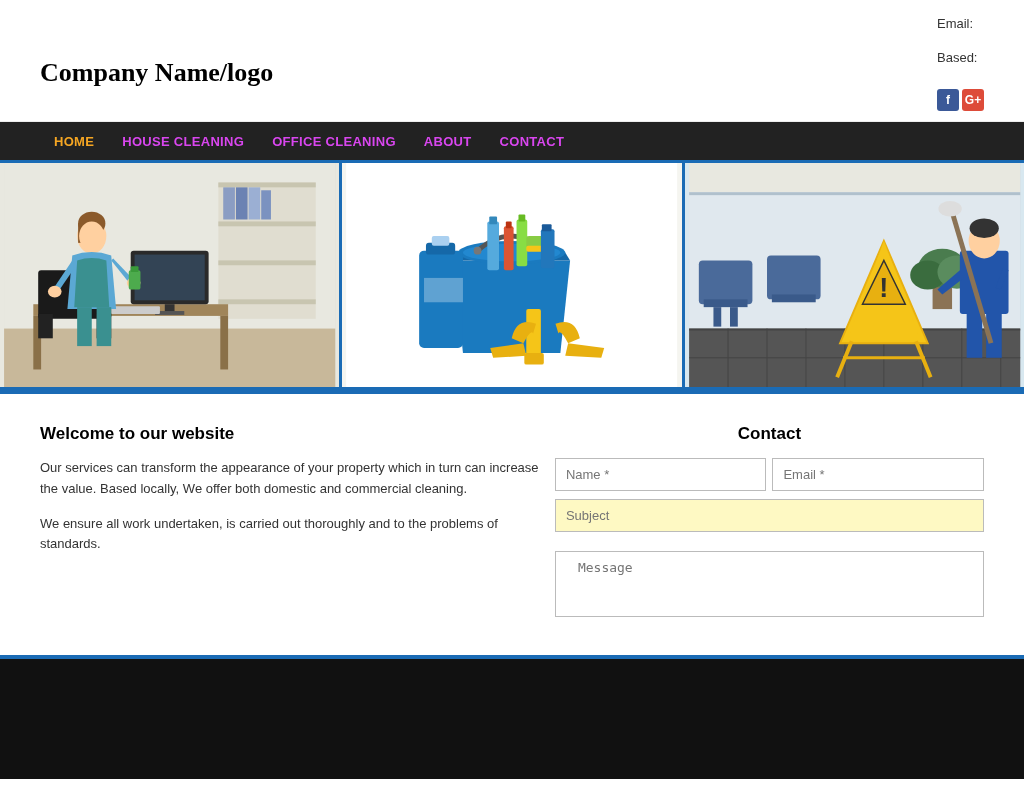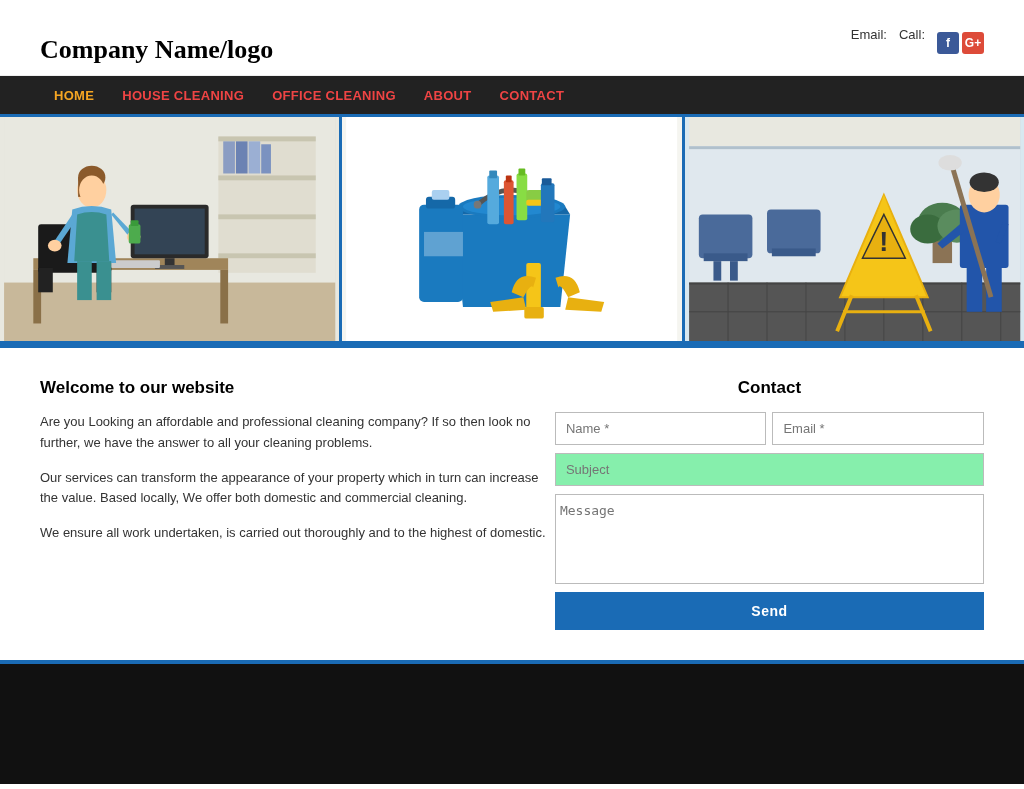--- a/index.html
+++ b/index.html
@@ -16,23 +16,23 @@
     }
     .company-logo {
       font-size: 26px;
       font-weight: 900;
       color: #000;
       font-family: Georgia, serif;
       margin-top: 20px;
     }
     .header-right {
       display: flex;
-      flex-direction: row;
+      flex-direction: column;
       align-items: flex-start;
-      gap: 12px;
+      gap: 18px;
     }
     .contact-info {
       font-size: 13px;
       color: #333;
     }
     .social-icons {
       display: flex;
       gap: 3px;
       margin-top: 6px;
       justify-content: flex-end;
@@ -64,21 +64,21 @@
 
     
     .navbar {
       background: #222;
       padding: 18px 40px;
       display: flex;
       align-items: center;
       height: 38px;
     }
     .nav-item {
-      color: #ef4444;
+      color: #d946ef;
       font-size: 13px;
       font-weight: 600;
       text-transform: uppercase;
       padding: 0 14px;
       height: 38px;
       display: flex;
       align-items: center;
       cursor: pointer;
       letter-spacing: 0.3px;
     }
@@ -162,33 +162,33 @@
       outline: none;
       background: #fff;
     }
     .form-input-full {
       width: 100%;
       padding: 8px 10px;
       border: 1px solid #bbb;
       font-size: 13px;
       color: #777;
       outline: none;
-      background: #86efac;
-      margin-bottom: 8px;
+      background: #fef9c3;
+      margin-bottom: 19px;
       display: block;
     }
     .form-textarea {
       width: 100%;
-      padding: 8px 4px;
+      padding: 8px 22px;
       border: 1px solid #bbb;
       font-size: 13px;
       color: #777;
       outline: none;
       background: #fff;
-      height: 90px;
+      height: 66px;
       resize: none;
       margin-bottom: 8px;
       display: block;
     }
     .send-btn {
       width: 100%;
       background: #1a6bb5;
       color: #fff;
       font-size: 14px;
       font-weight: 600;
@@ -220,21 +220,21 @@
 </head>
 <body>
 
 <header class="header">
   <div class="company-logo">Company Name/logo</div>
   <div class="header-right">
     <div>
       <span class="contact-info">Email:</span>
     </div>
     <div>
-      <span class="contact-info">Call:</span>
+      <span class="contact-info">Based:</span>
     </div>
     <div class="social-icons">
       <div class="social-icon-fb">f</div>
       <div class="social-icon-gp">G+</div>
     </div>
   </div>
 </header>
 
 <nav class="navbar">
   <div class="nav-item active">HOME</div>
@@ -420,32 +420,30 @@
     </svg>
   </div>
 </div>
 
 <div class="blue-line"></div>
 
 <div class="main-content">
 
   <div class="left-content">
     <h2 class="welcome-title">Welcome to our website</h2>
-    <p class="welcome-para">Are you Looking an affordable and professional cleaning company? If so then look no further, we have the answer to all your cleaning problems.</p>
     <p class="welcome-para">Our services can transform the appearance of your property which in turn can increase the value. Based locally, We offer both domestic and commercial cleaning.</p>
-    <p class="welcome-para">We ensure all work undertaken, is carried out thoroughly and to the highest of domestic.</p>
+    <p class="welcome-para">We ensure all work undertaken, is carried out thoroughly and to the problems of standards.</p>
   </div>
 
   <div class="right-content">
     <h2 class="contact-title">Contact</h2>
     <div class="form-row">
       <input class="form-input" type="text" placeholder="Name *" style="">
       <input class="form-input" type="text" placeholder="Email *" style="">
     </div>
     <input class="form-input-full" type="text" placeholder="Subject" style="">
     <textarea class="form-textarea" placeholder="Message" style=""></textarea>
-    <button class="send-btn">Send</button>
   </div>
 </div>
 
 <div class="blue-line"></div>
 
 <div class="footer-dark"></div>
 
 </body></html>

